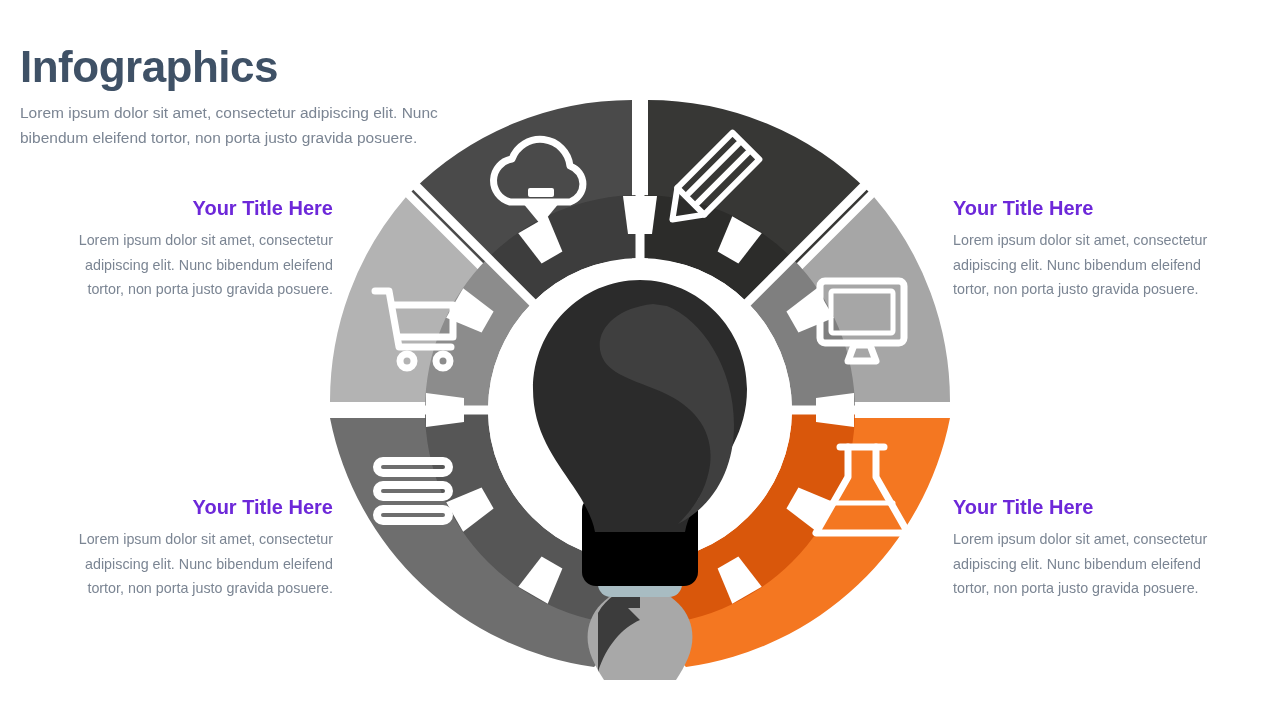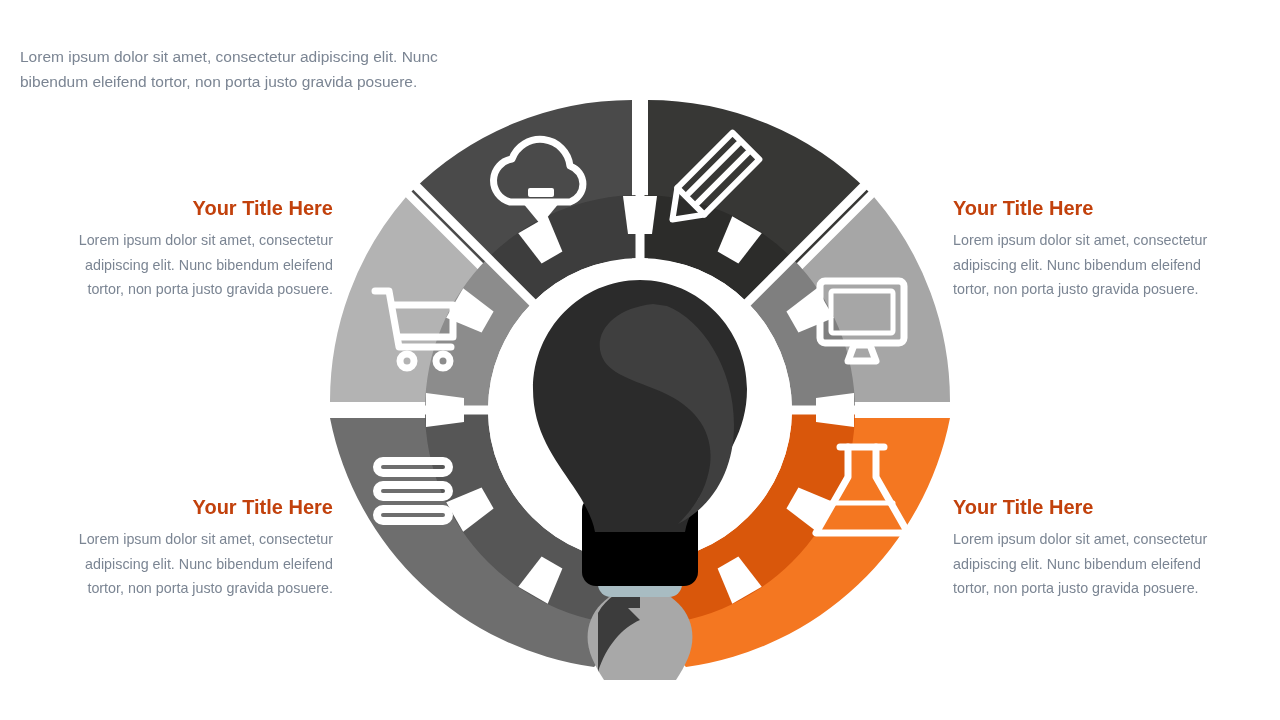--- a/index.html
+++ b/index.html
@@ -37,21 +37,21 @@
     line-height: 1.62;
     margin: 0;
     max-width: 490px;
   }
 
   
   .callout { position: absolute; width: 270px; }
   .callout .c-title {
     font-size: 20px;
     font-weight: bold;
-    color: #c2410c;
+    color: #6d28d9;
     margin: 0 0 8px 0;
     line-height: 1.2;
   }
   .callout .c-body {
     font-size: 14.3px;
     color: #7b8593;
     line-height: 1.72;
     margin: 0;
   }
   .callout.left { text-align: right; }
@@ -69,20 +69,21 @@
     top: 80px;
     width: 660px;
     height: 600px;
   }
   #wheel svg { display: block; width: 660px; height: 600px; }
 </style>
 </head>
 <body>
 
 <div id="header">
+  <h1 id="page-title">Infographics</h1>
   <p id="page-subtitle">Lorem ipsum dolor sit amet, consectetur adipiscing elit. Nunc bibendum eleifend tortor, non porta justo gravida posuere.</p>
 </div>
 
 <div class="callout left" id="callout-tl">
   <p class="c-title">Your Title Here</p>
   <p class="c-body">Lorem ipsum dolor sit amet, consectetur adipiscing elit. Nunc bibendum eleifend tortor, non porta justo gravida posuere.</p>
 </div>
 
 <div class="callout left" id="callout-bl">
   <p class="c-title">Your Title Here</p>

